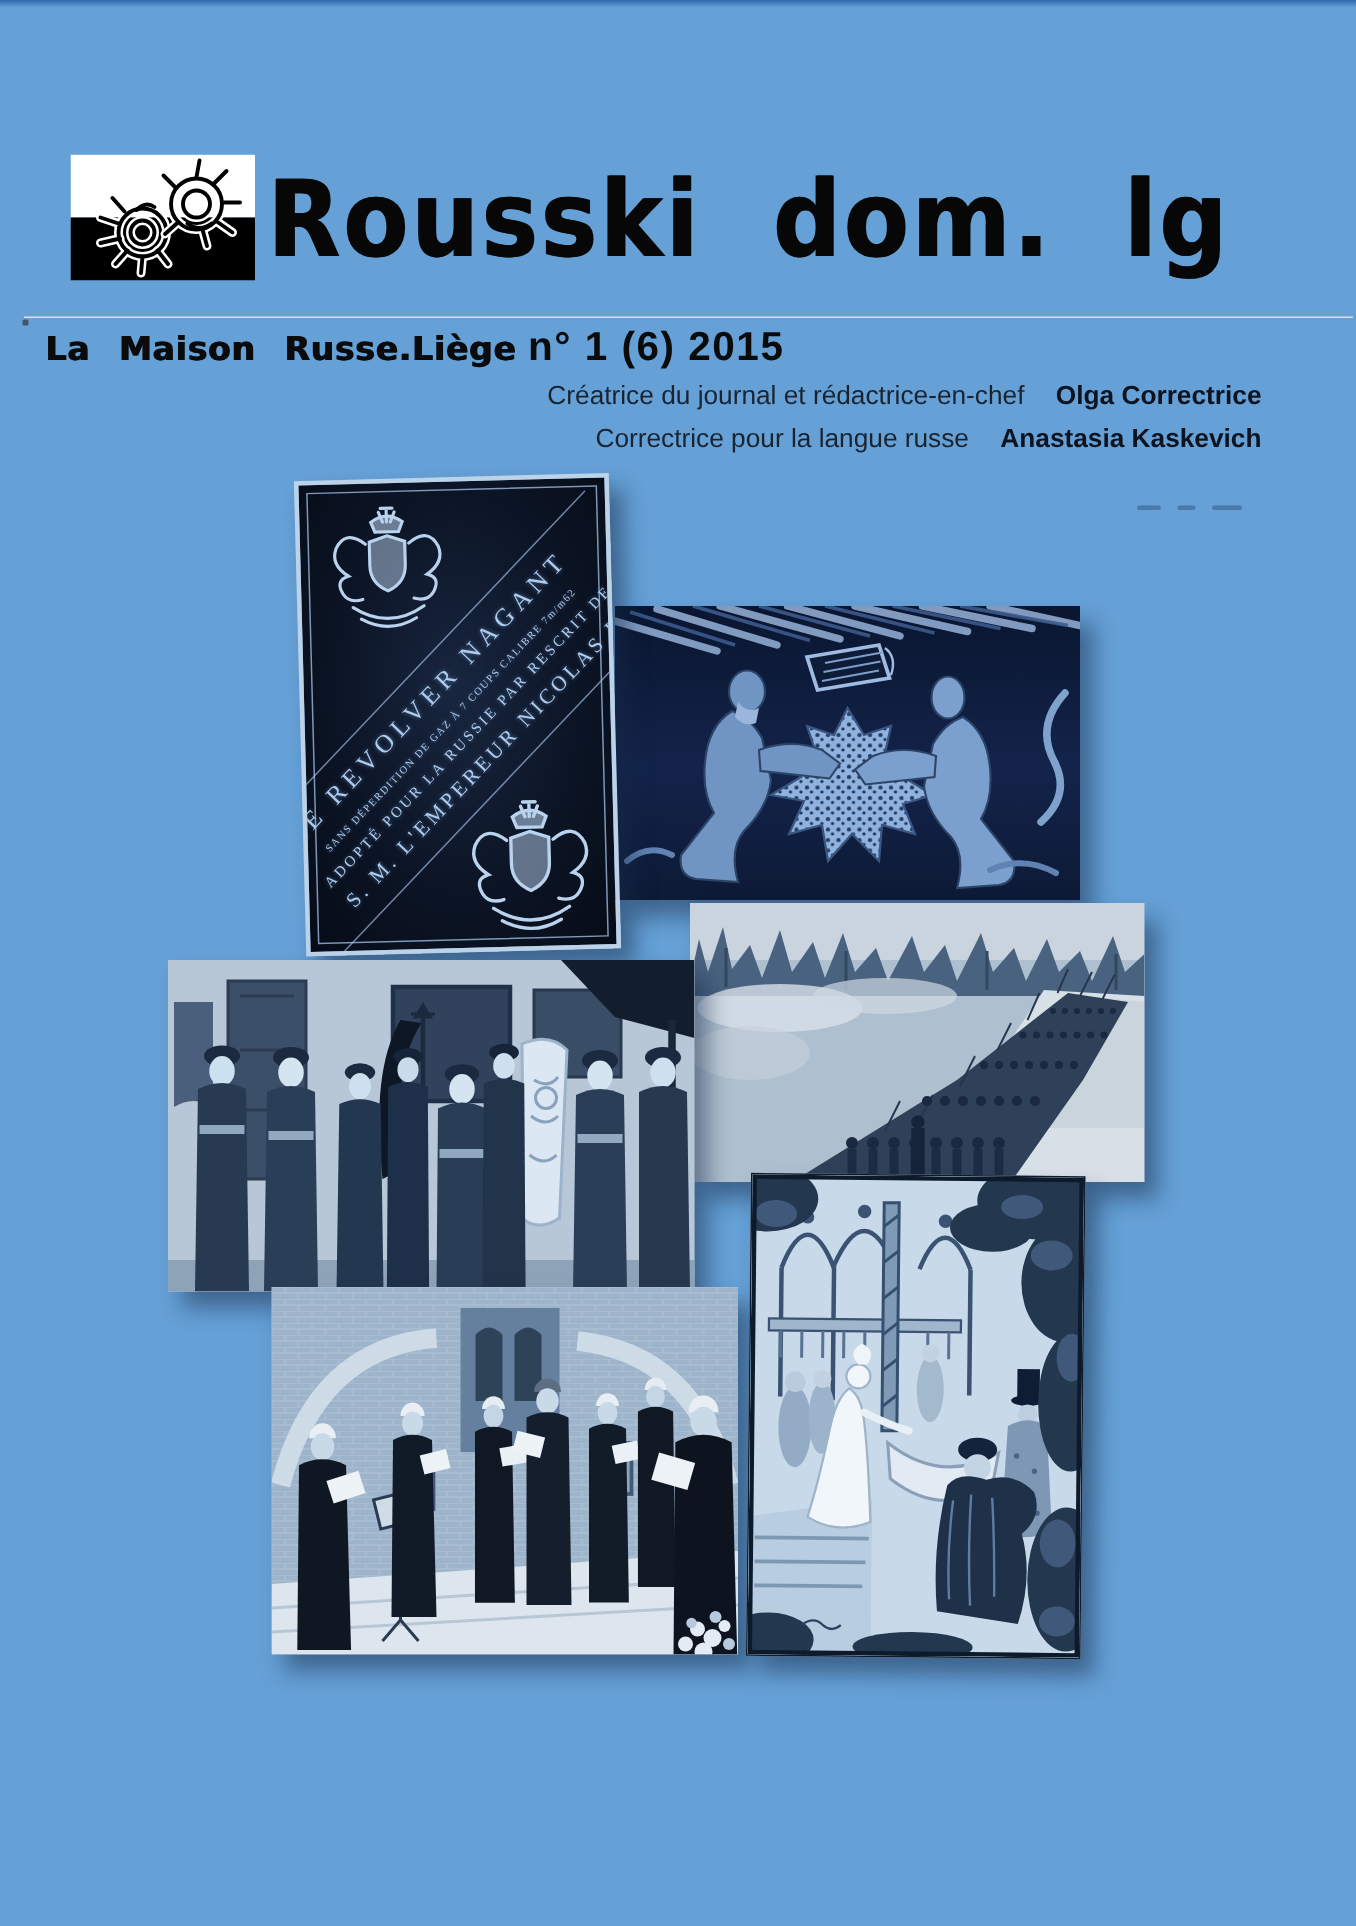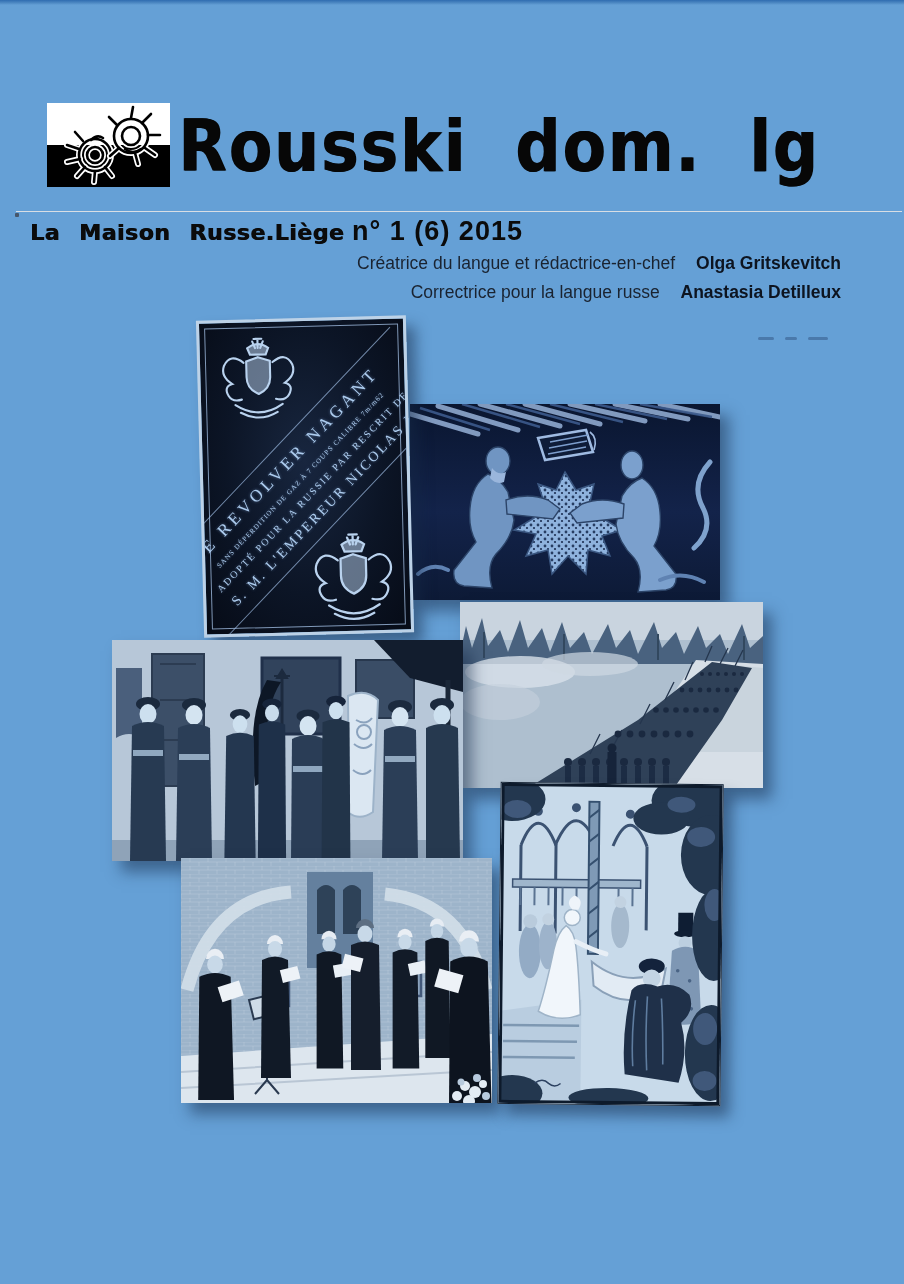--- a/index.html
+++ b/index.html
@@ -106,26 +106,26 @@
 
 <div id="rule" class="abs"></div>
 <div id="rule-dot" class="abs"></div>
 
 <div id="issue-line" class="abs">
   <span id="brand">La Maison Russe.Liège</span><span id="issue-no">n° 1 (6) 2015</span>
 </div>
 
 <div id="credits" class="abs">
   <div class="credit-row">
-    <span class="credit-role">Créatrice du langue et rédactrice-en-chef</span>
-    <span class="credit-name">Olga Gritskevitch</span>
+    <span class="credit-role">Créatrice du journal et rédactrice-en-chef</span>
+    <span class="credit-name">Olga Correctrice</span>
   </div>
   <div class="credit-row">
     <span class="credit-role">Correctrice pour la langue russe</span>
-    <span class="credit-name">Anastasia Detilleux</span>
+    <span class="credit-name">Anastasia Kaskevich</span>
   </div>
 </div>
 <div id="remnant" class="abs">
   <span style="width:16px"></span>
     <span style="width:12px"></span>
     <span style="width:20px"></span>
 </div>
 
 <div id="photo-plaque" class="photo" role="img" aria-label="dark engraved presentation plaque of the Nagant revolver with imperial coats of arms">
   <div id="plaque-inner" class="abs"></div>

